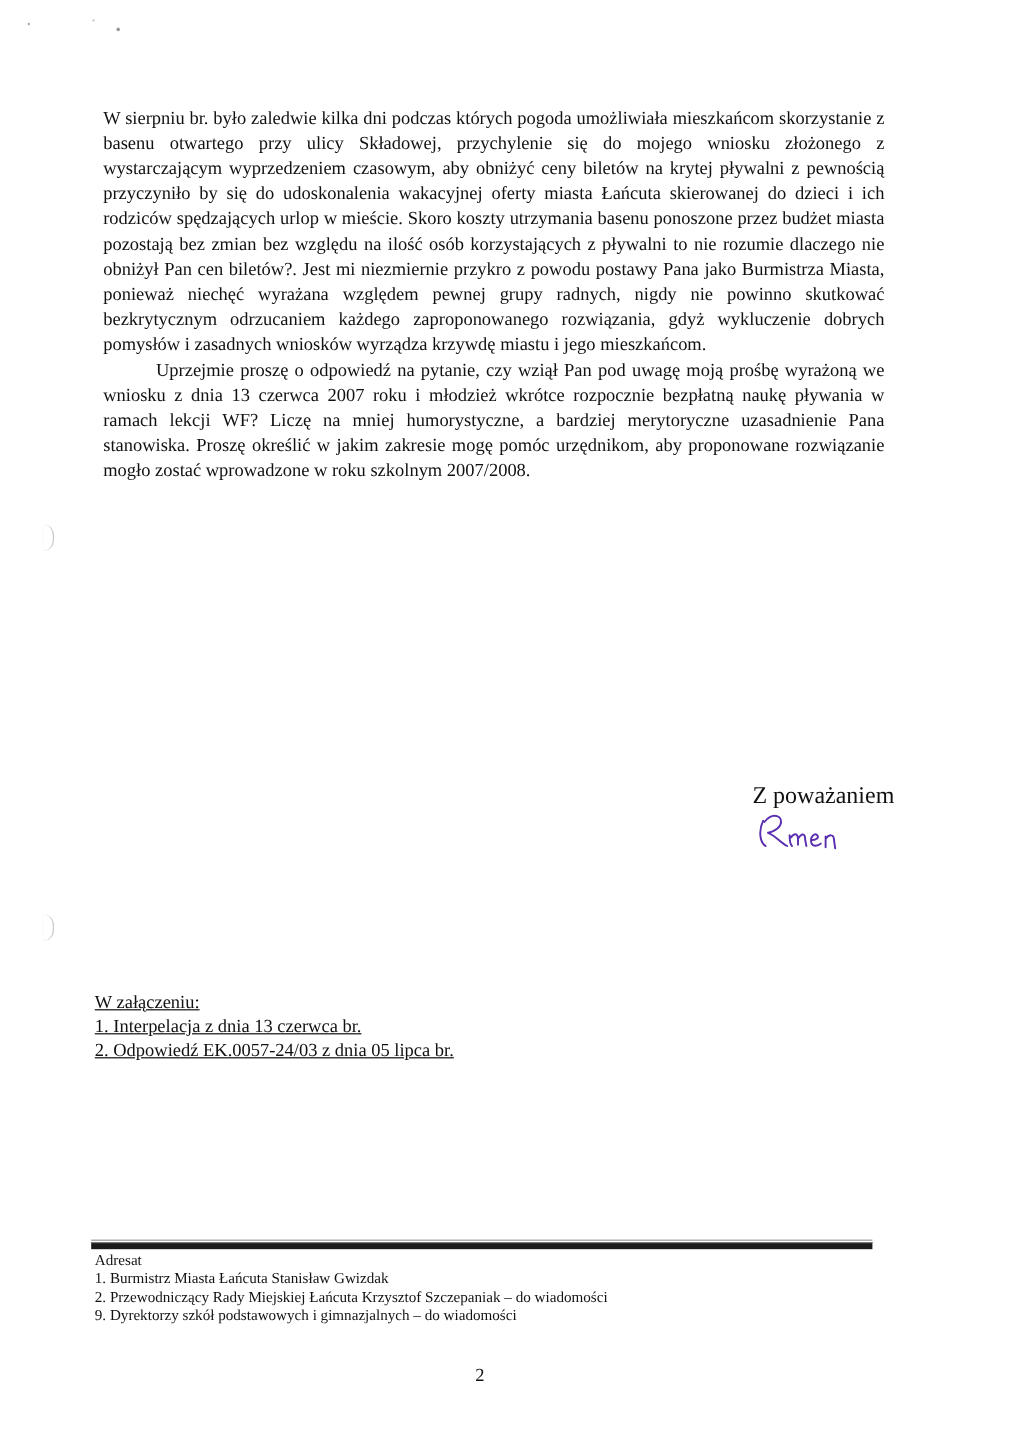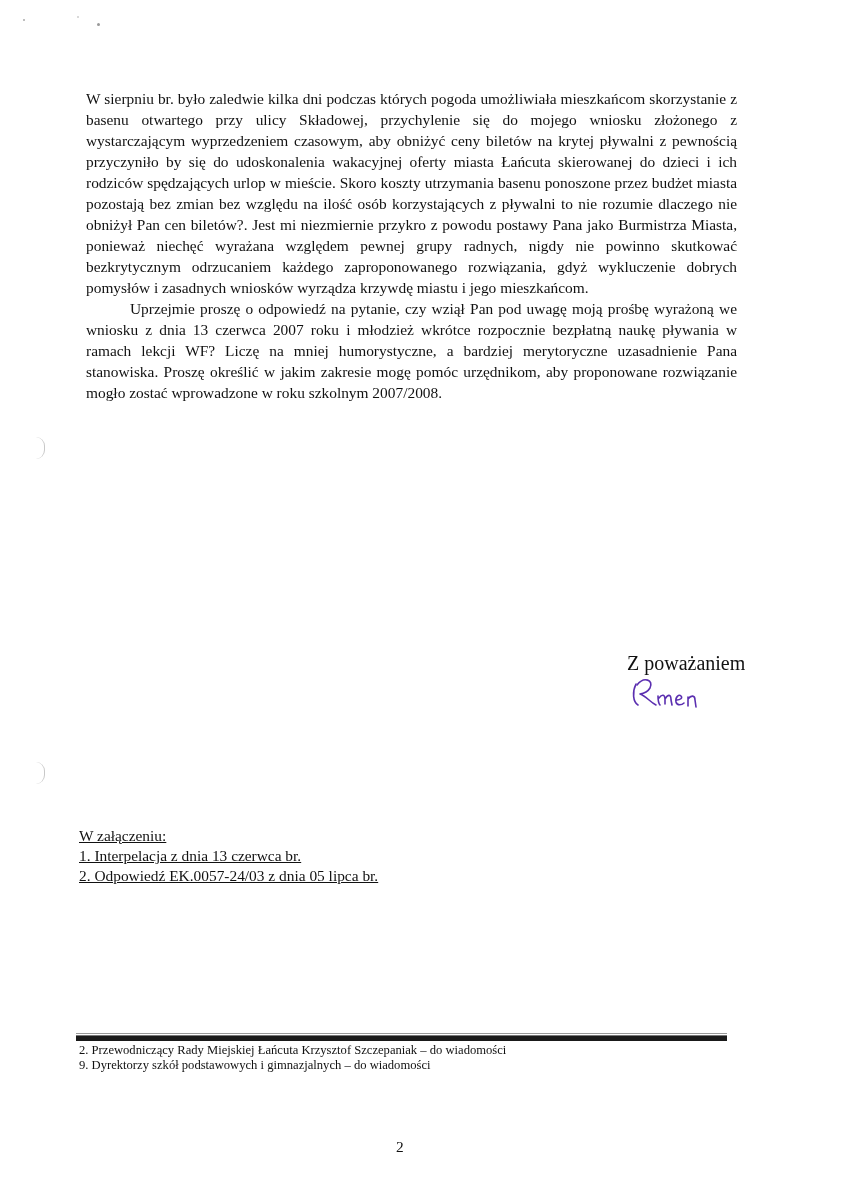--- a/index.html
+++ b/index.html
@@ -73,17 +73,19 @@
 <div class="attachments">
   <div>W załączeniu:</div>
   <div>1. Interpelacja z dnia 13 czerwca br.</div>
   <div>2. Odpowiedź EK.0057-24/03 z dnia 05 lipca br.</div>
 </div>
 
 <div class="rule-thin"></div>
 <div class="rule"></div>
 
 <div class="recipients">
+  <div>Adresat</div>
+  <div>1. Burmistrz Miasta Łańcuta Stanisław Gwizdak</div>
   <div>2. Przewodniczący Rady Miejskiej Łańcuta Krzysztof Szczepaniak – do wiadomości</div>
   <div>9. Dyrektorzy szkół podstawowych i gimnazjalnych – do wiadomości</div>
 </div>
 
 <div class="page-number">2</div>
 
 </body></html>

